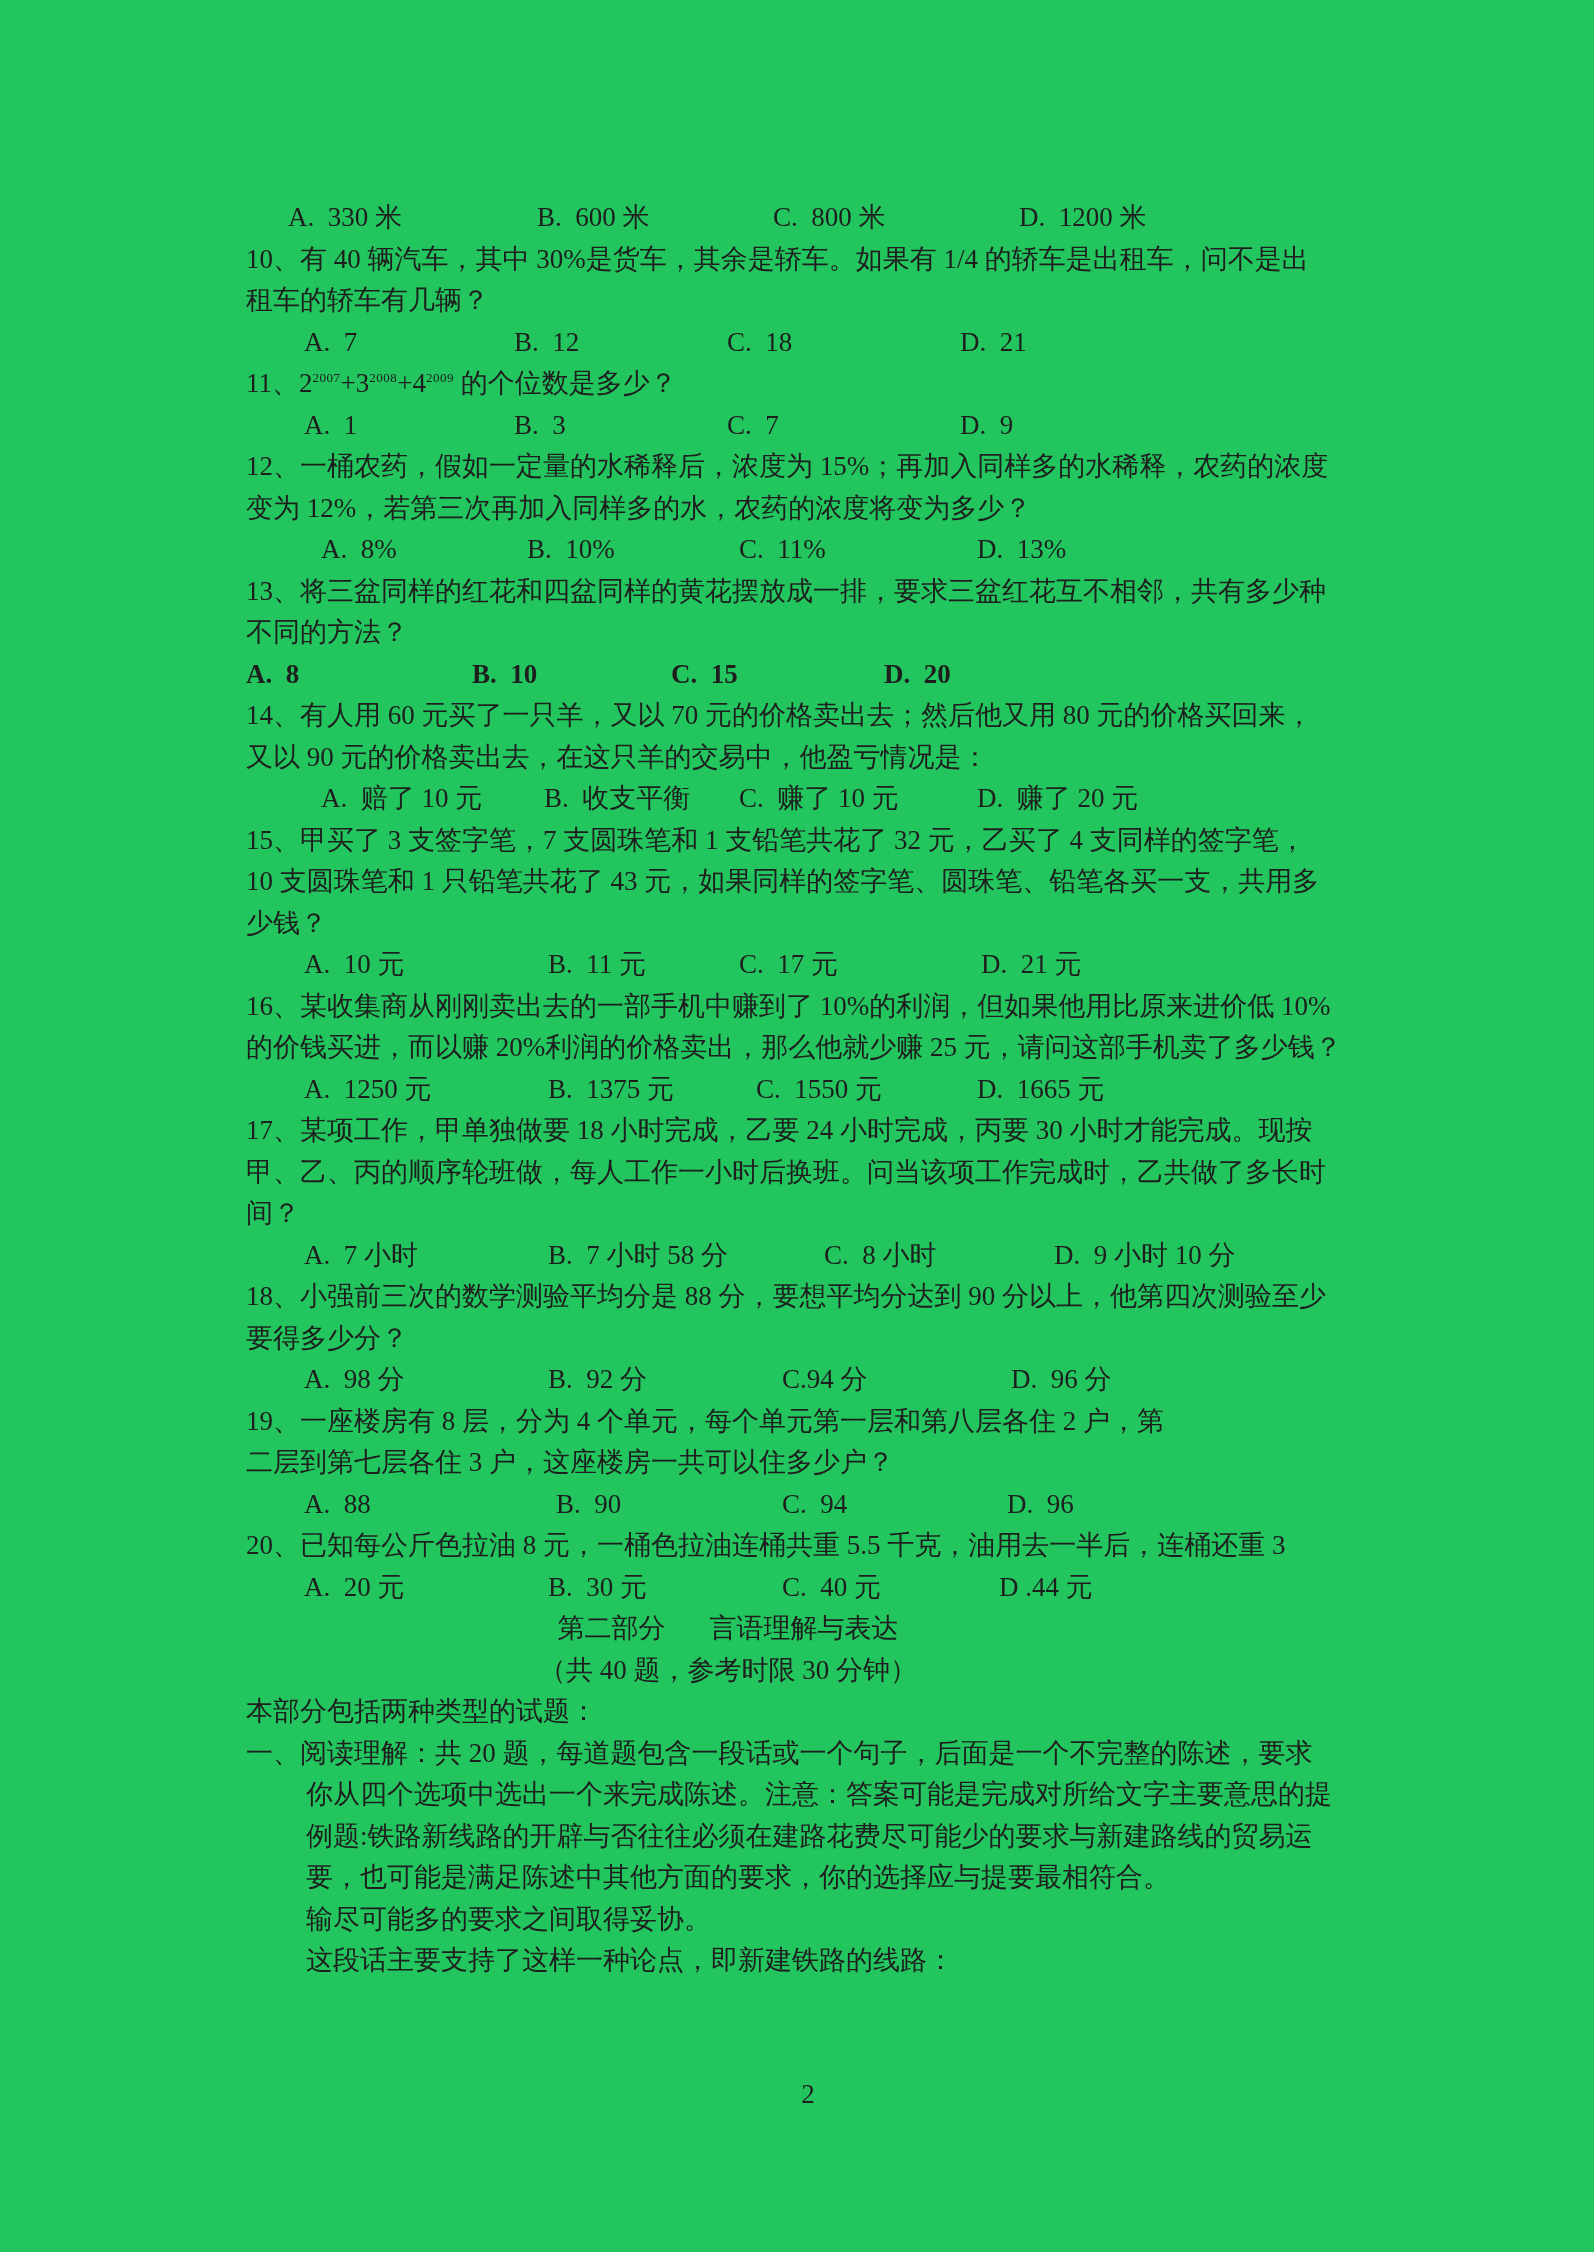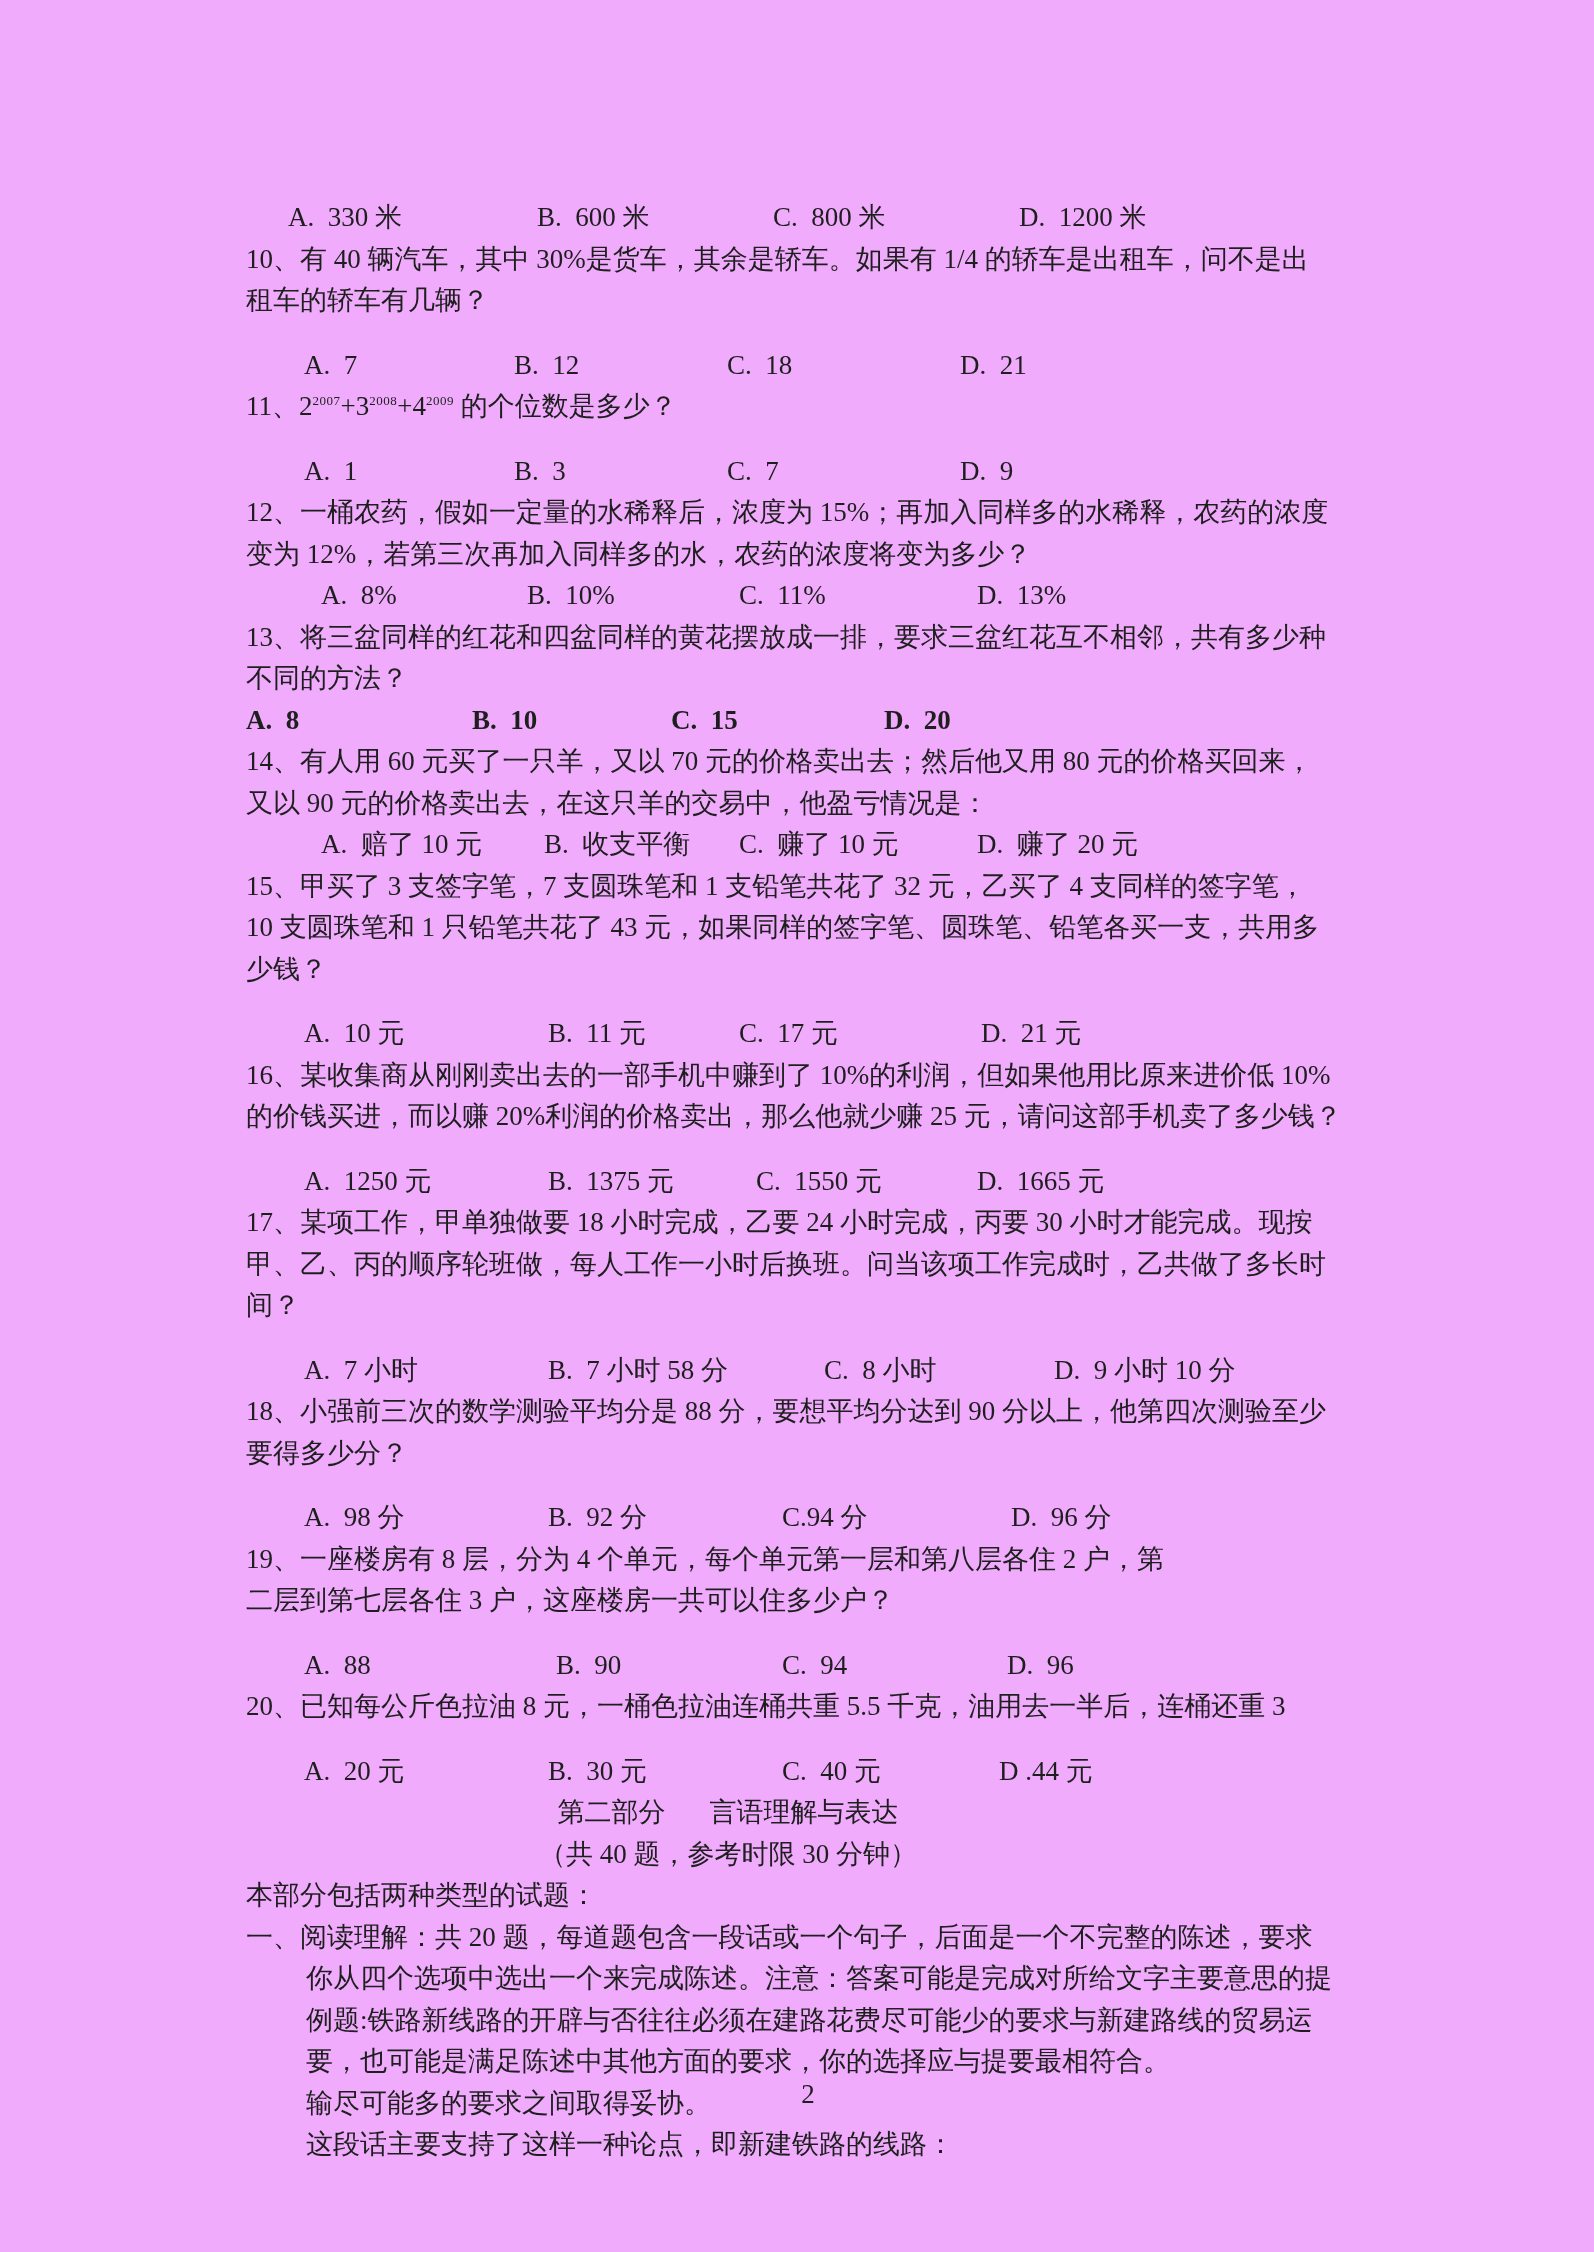--- a/index.html
+++ b/index.html
@@ -4,30 +4,30 @@
 <style>
   * { box-sizing: border-box; }
   html, body { margin: 0; padding: 0; }
   body {
     width: 1594px; height: 2252px;
     background: #ffffff;
     font-family: "Liberation Serif", "DejaVu Serif", serif;
     color: #1e1e1e;
     position: relative;
   }
-  .page { position: absolute; inset: 0; background: #f0abfc; overflow: hidden; }
+  .page { position: absolute; inset: 0; background: #22c55e; overflow: hidden; }
   .content {
     position: absolute; left: 246px; top: 197px; width: 1104px;
     font-size: 27px; line-height: 41.5px;
   }
   .line { white-space: pre; height: 41.5px; }
   .opts { display: flex; height: 41.5px; }
   .opt  { flex: 0 0 auto; white-space: pre; }
   .pad-row0 { padding-left: 42px; }
-  .pad-std  { padding-left: 58px; margin-top: 23px; }
+  .pad-std  { padding-left: 58px; }
   .pad-wide { padding-left: 75px; }
   .pad-none { padding-left: 0; font-weight: bold; }
   .indent   { padding-left: 60px; }
   .center-line { text-align: center; position: relative; left: -70px; white-space: normal; }
   .gap-mid { margin-left: 44px; }
   sup.exp { font-size: 13px; line-height: 0; vertical-align: 10px; letter-spacing: 0.5px; }
   .pagenum {
     position: absolute; left: 246px; top: 2074px; width: 1104px;
     text-align: center; font-size: 27px; line-height: 41.5px;
   }

